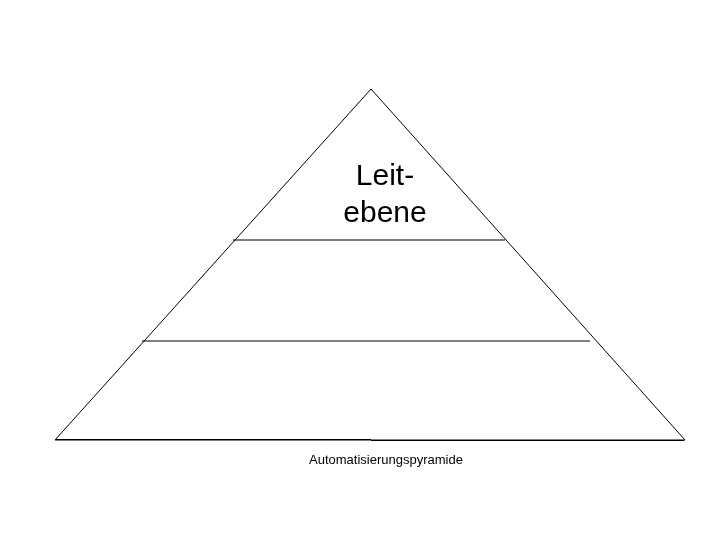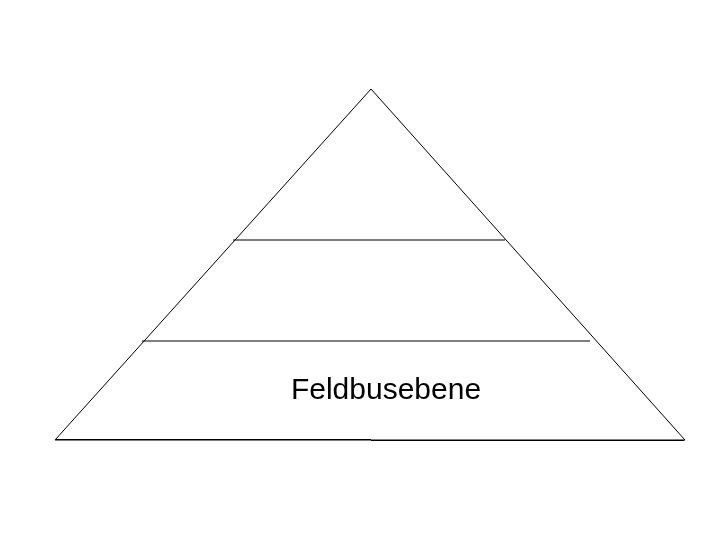--- a/index.html
+++ b/index.html
@@ -75,18 +75,20 @@
     <polygon points="371,89 685,440 55,440" fill="#ffffff" stroke="#000000" stroke-width="1" stroke-linejoin="miter" vector-effect="non-scaling-stroke"></polygon>
 
     <line x1="233" y1="240" x2="505" y2="240" stroke="#000000" stroke-width="1.2"></line>
 
     <line x1="142" y1="341" x2="590" y2="341" stroke="#000000" stroke-width="1.2"></line>
 
     <line x1="56" y1="439.5" x2="371" y2="439.5" stroke="#000000" stroke-width="1.2"></line>
     <line x1="371" y1="440.5" x2="684" y2="440.5" stroke="#000000" stroke-width="1.2"></line>
   </svg>
 
+  <div class="tier-label" id="tier-label-leitebene">Leit-
+ebene</div>
 
 
-  <div class="tier-label" id="tier-label-feldbusebene">Feldbusebene</div>
 
+  <div id="caption">Automatisierungspyramide</div>
 
 </div>
 
 </body></html>

